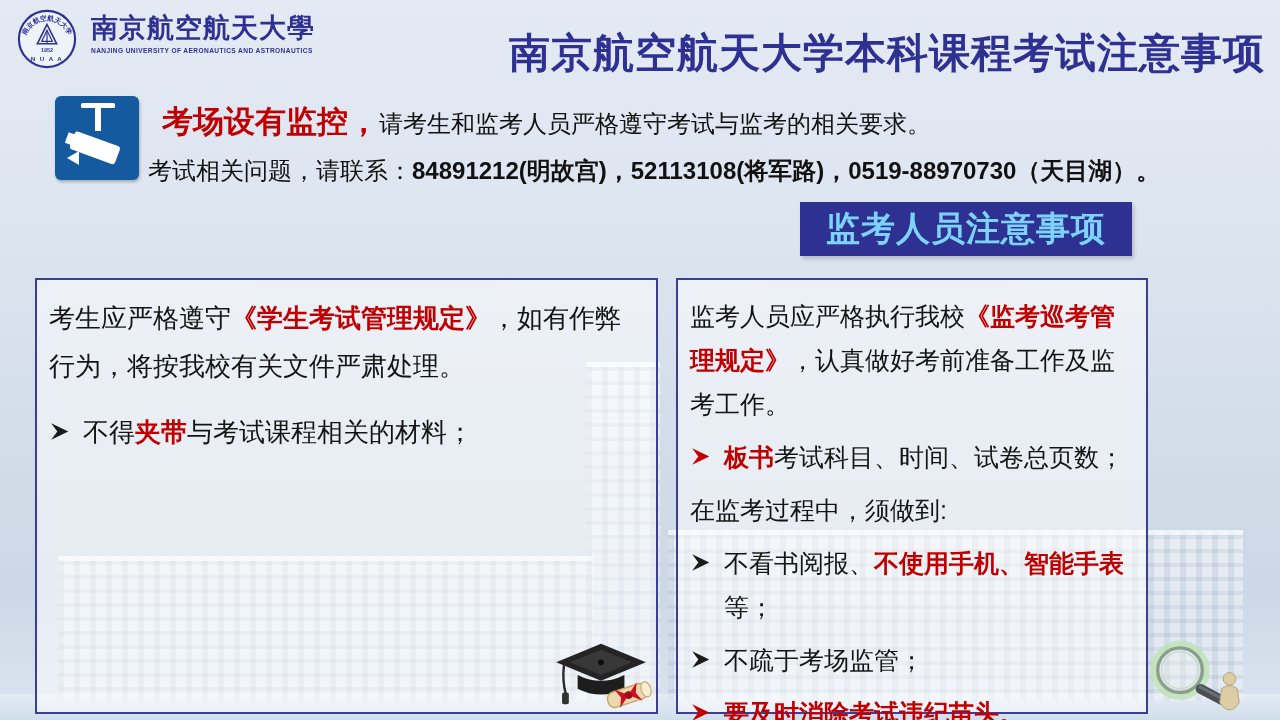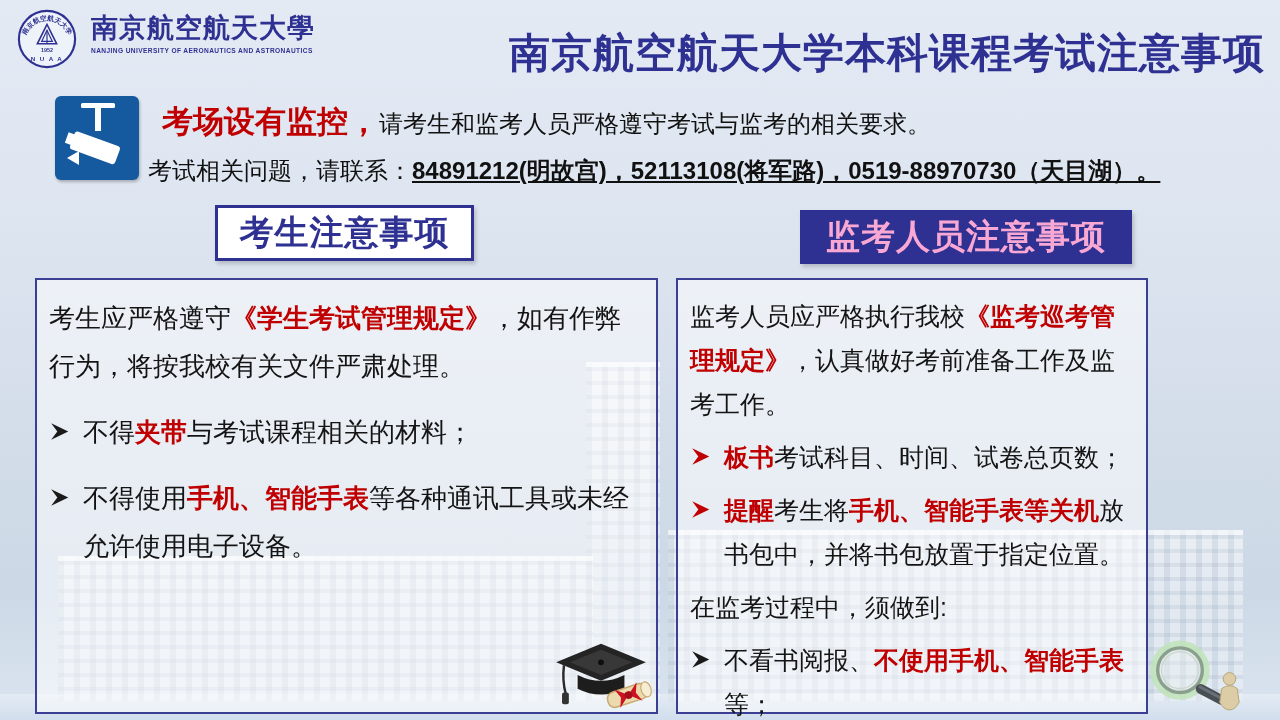--- a/index.html
+++ b/index.html
@@ -26,27 +26,27 @@
   .uni-en{font-size:6.6px;font-weight:bold;letter-spacing:.4px;margin-top:3px;}
   .slide-title{position:absolute;left:240px;right:15px;top:26px;text-align:right;z-index:2;
     font-size:41px;font-weight:bold;color:#2e3192;letter-spacing:1px;}
   
   .cam-box{position:absolute;left:55px;top:96px;width:84px;height:84px;z-index:2;
     background:#15599e;border-radius:6px;box-shadow:1px 2px 3px rgba(0,0,0,.25);}
   .notice-line1{position:absolute;left:148px;top:101px;z-index:2;white-space:nowrap;margin-left:14px;}
   .notice-line1 .lead{font-size:31px;font-weight:bold;color:#c00000;}
   .notice-line1 .rest{font-size:24px;color:#111;}
   .notice-line2{position:absolute;left:148px;top:155px;z-index:2;font-size:24px;color:#111;white-space:nowrap;}
-  .notice-line2 .nums{font-weight:bold;text-decoration:underline;}
+  .notice-line2 .nums{font-weight:bold;}
   
   .hdr{position:absolute;z-index:2;display:flex;align-items:center;justify-content:center;
     font-weight:bold;font-size:34px;letter-spacing:1px;}
   .hdr-left{left:215px;top:205px;width:253px;height:50px;background:#ffffff;color:#2e3192;
     border:3px solid #2e3192;box-shadow:2px 3px 4px rgba(0,0,0,.18);}
-  .hdr-right{left:800px;top:210px;width:332px;height:54px;background:#2e3192;color:#f9a8d4;
+  .hdr-right{left:800px;top:202px;width:332px;height:54px;background:#2e3192;color:#7dd3fc;
     box-shadow:2px 3px 4px rgba(0,0,0,.18);}
   
   .panel{position:absolute;top:278px;height:436px;z-index:1;background:rgba(255,255,255,.5);
     border:2px solid #3b3f94;box-sizing:border-box;padding:14px 12px 18px 12px;color:#141414;}
   .panel-left{left:35px;width:623px;font-size:26px;line-height:48px;}
   .panel-right{left:676px;width:472px;font-size:25px;line-height:44px;}
   .pitem{display:flex;align-items:flex-start;}
   .panel-left .pitem{margin-bottom:18px;}
   .panel-right .pitem{margin-bottom:9px;}
   .pitem.para{display:block;}
@@ -105,59 +105,42 @@
     </svg>
   </div>
 
   <div class="notice-line1">
     <span class="lead">考场设有监控，</span><span class="rest">请考生和监考人员严格遵守考试与监考的相关要求。</span>
   </div>
   <div class="notice-line2">
     <span>考试相关问题，请联系：</span><span class="nums">84891212(明故宫)，52113108(将军路)，0519-88970730（天目湖）。</span>
   </div>
 
-  <div class="hdr hdr-left">考生注意事项</div>
   <div class="hdr hdr-right">监考人员注意事项</div>
 
   <div class="panel panel-left" id="panel-left">
       <div class="pitem para"><span class="ptext"><span class="seg-black">考生应严格遵守</span><span class="seg-red">《学生考试管理规定》</span><span class="seg-black">，如有作弊行为，将按我校有关文件严肃处理。</span></span></div>
       <div class="pitem bullet">
         <span class="marker mblack">
           <svg viewBox="0 0 24 24">
             <path d="M2.5 2.5 L22 12 L2.5 21.5 L9.5 12 Z"></path>
           </svg>
         </span>
         <span class="ptext"><span class="seg-black">不得</span><span class="seg-red">夹带</span><span class="seg-black">与考试课程相关的材料；</span></span>
       </div>
-      <div class="pitem bullet">
-        <span class="marker mblack">
-          <svg viewBox="0 0 24 24">
-            <path d="M2.5 2.5 L22 12 L2.5 21.5 L9.5 12 Z"></path>
-          </svg>
-        </span>
-        <span class="ptext"><span class="seg-black">不得使用</span><span class="seg-red">手机、智能手表</span><span class="seg-black">等各种通讯工具或未经允许使用电子设备。</span></span>
-      </div>
     </div>
   <div class="panel panel-right" id="panel-right">
       <div class="pitem para"><span class="ptext"><span class="seg-black">监考人员应严格执行我校</span><span class="seg-red">《监考巡考管理规定》</span><span class="seg-black">，认真做好考前准备工作及监考工作。</span></span></div>
       <div class="pitem bullet">
         <span class="marker mred">
           <svg viewBox="0 0 24 24">
             <path d="M2.5 2.5 L22 12 L2.5 21.5 L9.5 12 Z"></path>
           </svg>
         </span>
         <span class="ptext"><span class="seg-red">板书</span><span class="seg-black">考试科目、时间、试卷总页数；</span></span>
-      </div>
-      <div class="pitem bullet">
-        <span class="marker mred">
-          <svg viewBox="0 0 24 24">
-            <path d="M2.5 2.5 L22 12 L2.5 21.5 L9.5 12 Z"></path>
-          </svg>
-        </span>
-        <span class="ptext"><span class="seg-red">提醒</span><span class="seg-black">考生将</span><span class="seg-red">手机、智能手表等关机</span><span class="seg-black">放书包中，并将书包放置于指定位置。</span></span>
       </div>
       <div class="pitem para"><span class="ptext"><span class="seg-black">在监考过程中，须做到:</span></span></div>
       <div class="pitem bullet">
         <span class="marker mblack">
           <svg viewBox="0 0 24 24">
             <path d="M2.5 2.5 L22 12 L2.5 21.5 L9.5 12 Z"></path>
           </svg>
         </span>
         <span class="ptext"><span class="seg-black">不看书阅报、</span><span class="seg-red">不使用手机、智能手表</span><span class="seg-black">等；</span></span>
       </div>

